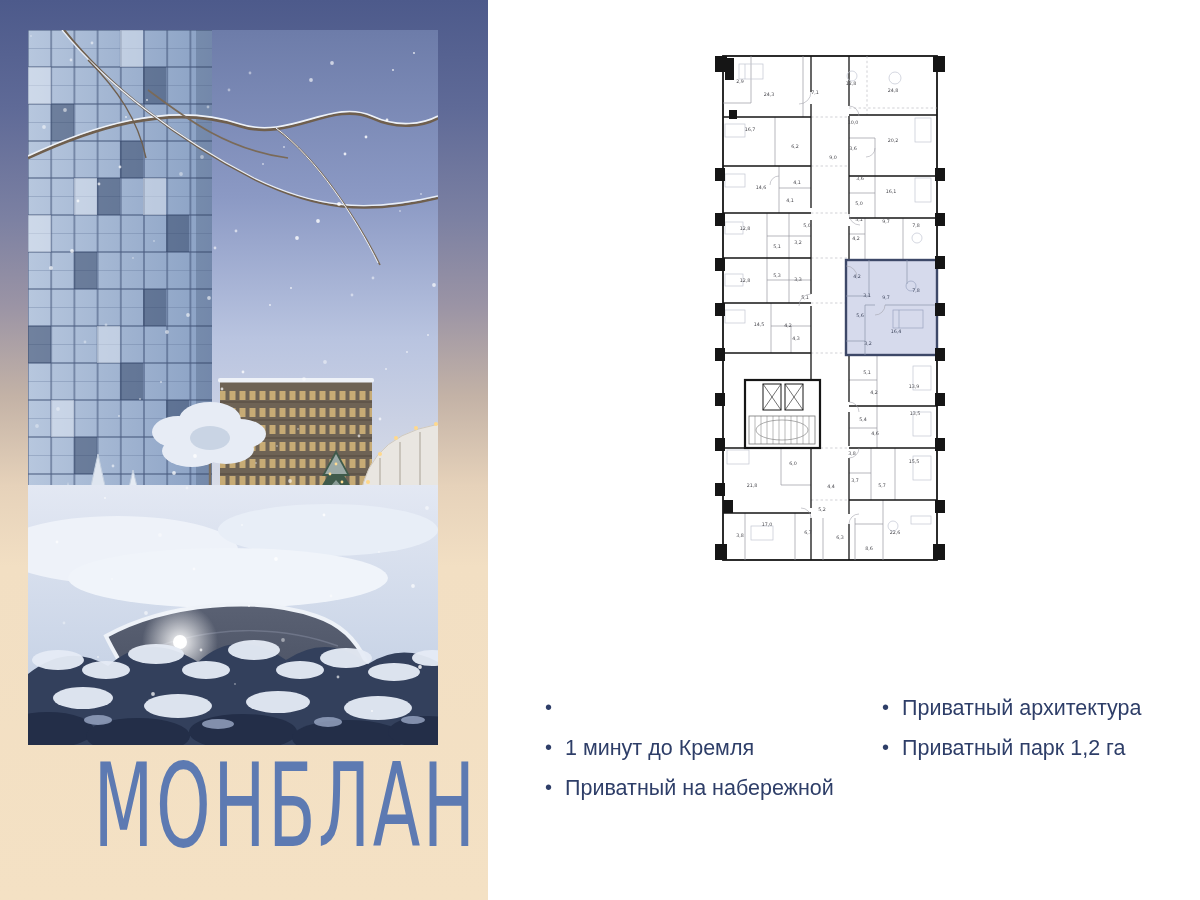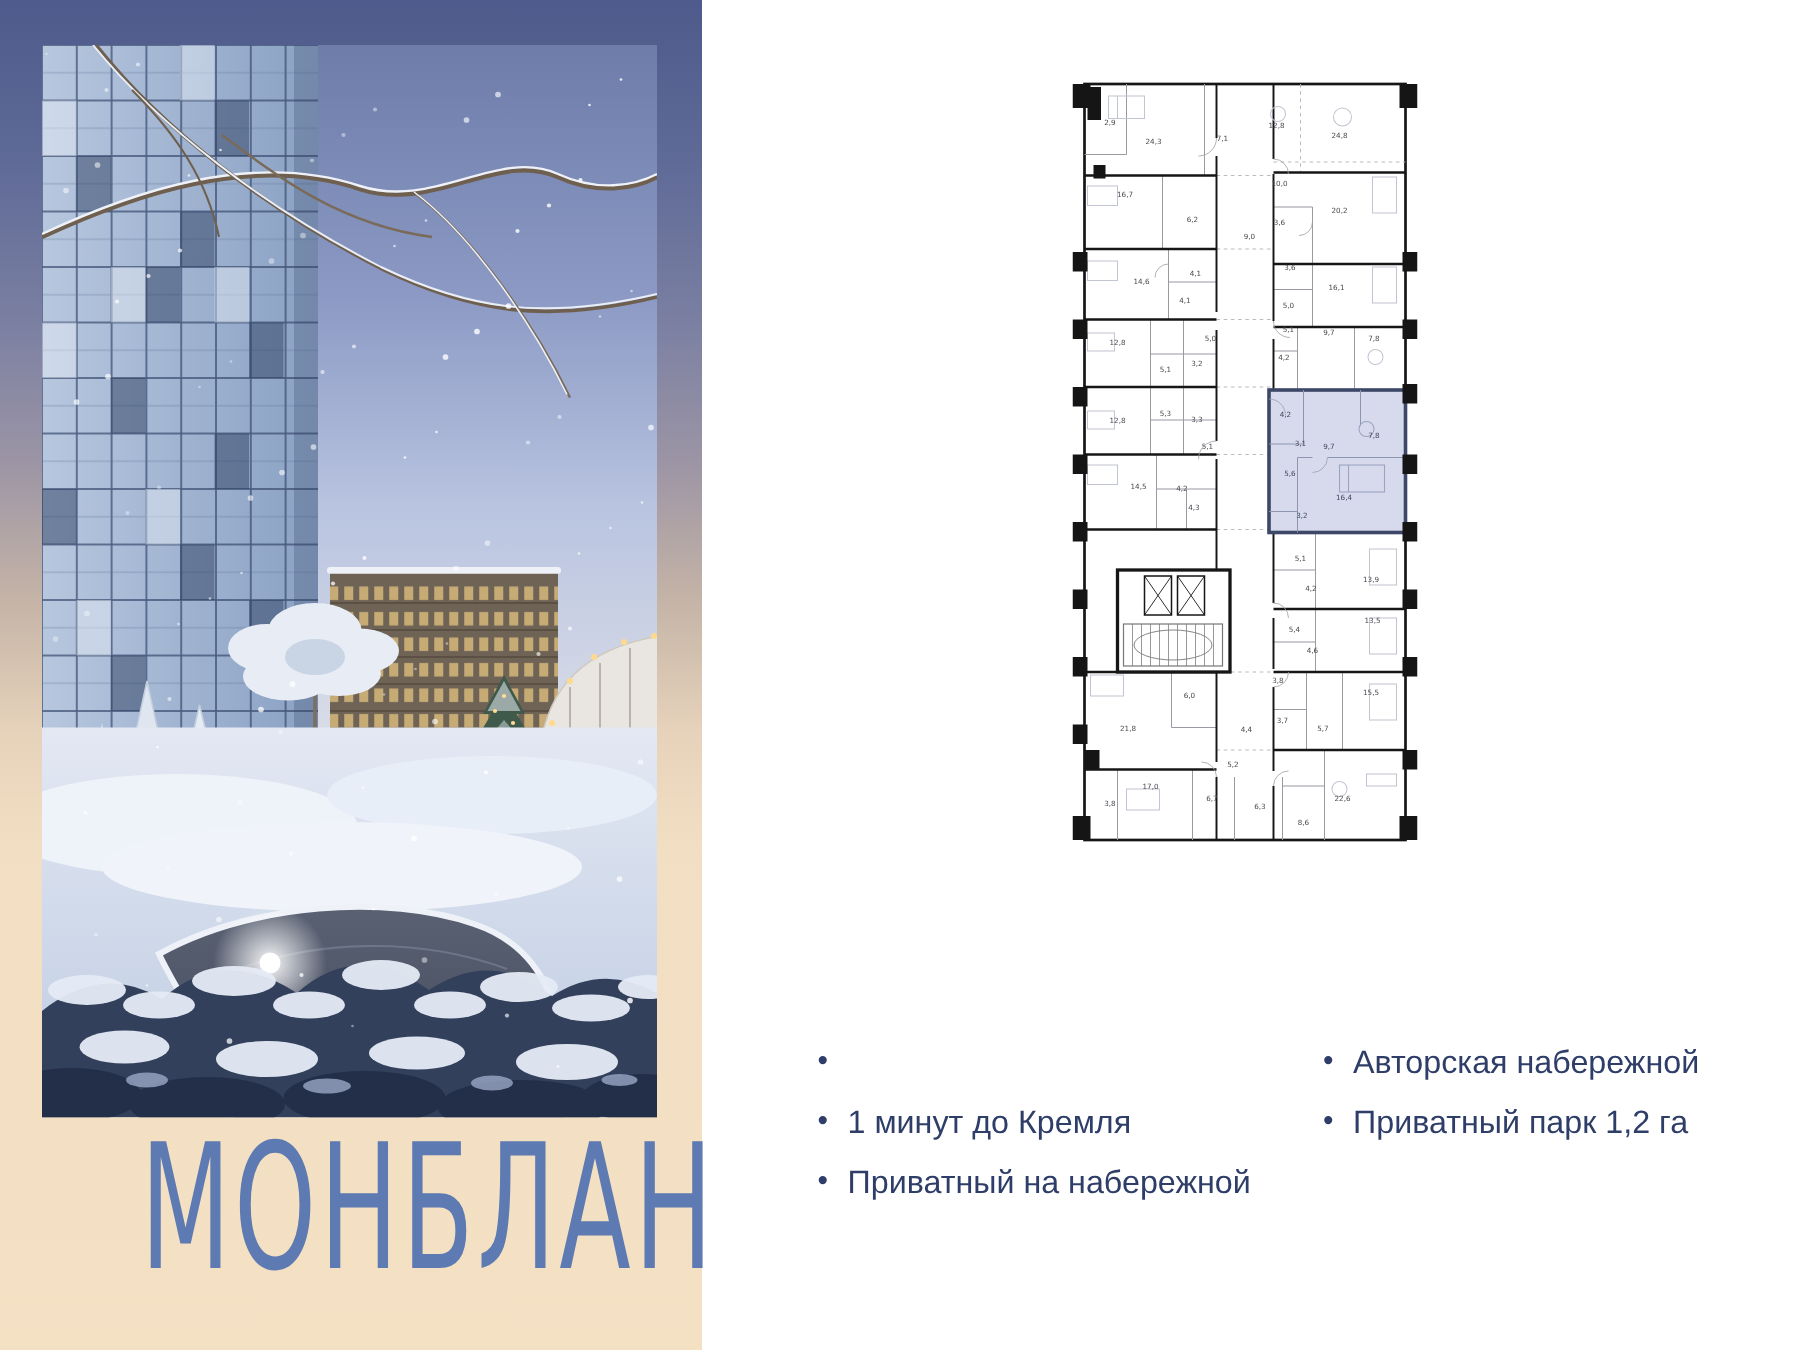--- a/index.html
+++ b/index.html
@@ -2,21 +2,21 @@
 <html><head>
 <meta charset="utf-8">
 <style>
   html,body{margin:0;padding:0;background:#fff;}
   .page{position:relative;width:1200px;height:900px;background:#ffffff;overflow:hidden;
         font-family:"Liberation Sans",sans-serif;}
 
   
   .left-panel{position:absolute;left:0;top:0;width:468px;height:900px;
     background:linear-gradient(180deg,#4d5a8b 0%,#5f6a97 12%,#7b80a2 24%,#9b94a5 34%,
-               #c3b2a6 44%,#e6d2ba 54%,#f2dfc3 63%,#f4e1c4 100%);}
+               #c3b2a6 44%,#e6d2ba 54%,#f2dfc3 63%,#f4e1c4 100%);padding-left:20px;}
   .photo{position:absolute;left:28px;top:30px;width:410px;height:715px;overflow:hidden;}
   .photo svg{display:block;}
   .wordmark{position:absolute;left:0;top:742px;width:468px;margin:0;text-align:center;
     font-family:"DejaVu Sans",sans-serif;font-weight:400;font-size:116px;line-height:1.1;
     color:#5d7ab2;transform:scaleX(.60);transform-origin:50% 50%;letter-spacing:4px;
     white-space:nowrap;}
 
   
   .plan{position:absolute;left:715px;top:48px;width:230px;height:520px;margin:0;}
   .plan svg{display:block;}
@@ -523,21 +523,21 @@
         <span>1 минут до Кремля</span>
       </li>
       <li>
         <span class="dot">•</span>
         <span>Приватный на набережной</span>
       </li>
     </ul>
     <ul class="features col2" style="position:absolute;">
       <li>
         <span class="dot">•</span>
-        <span>Авторская набережной</span>
+        <span>Приватный архитектура</span>
       </li>
       <li>
         <span class="dot">•</span>
         <span>Приватный парк 1,2 га</span>
       </li>
     </ul>
   </section>
 
 </div>
 

